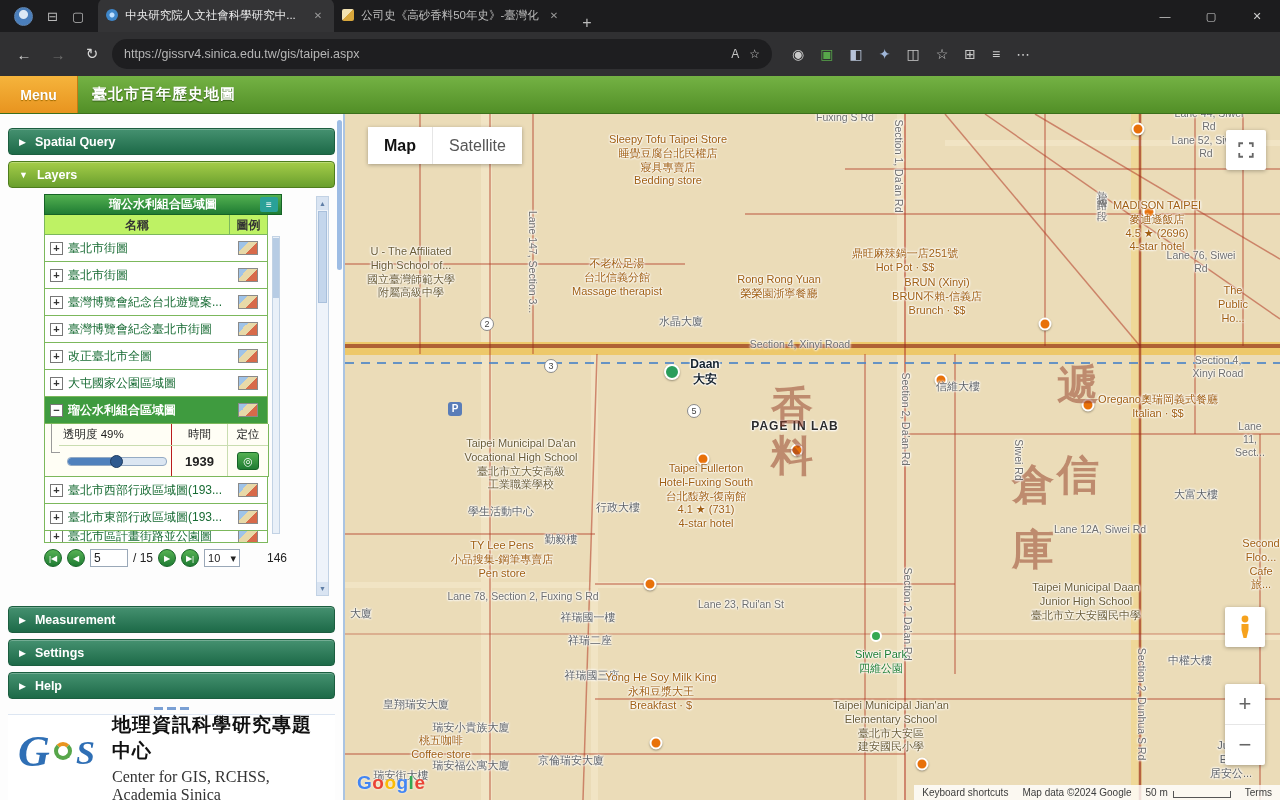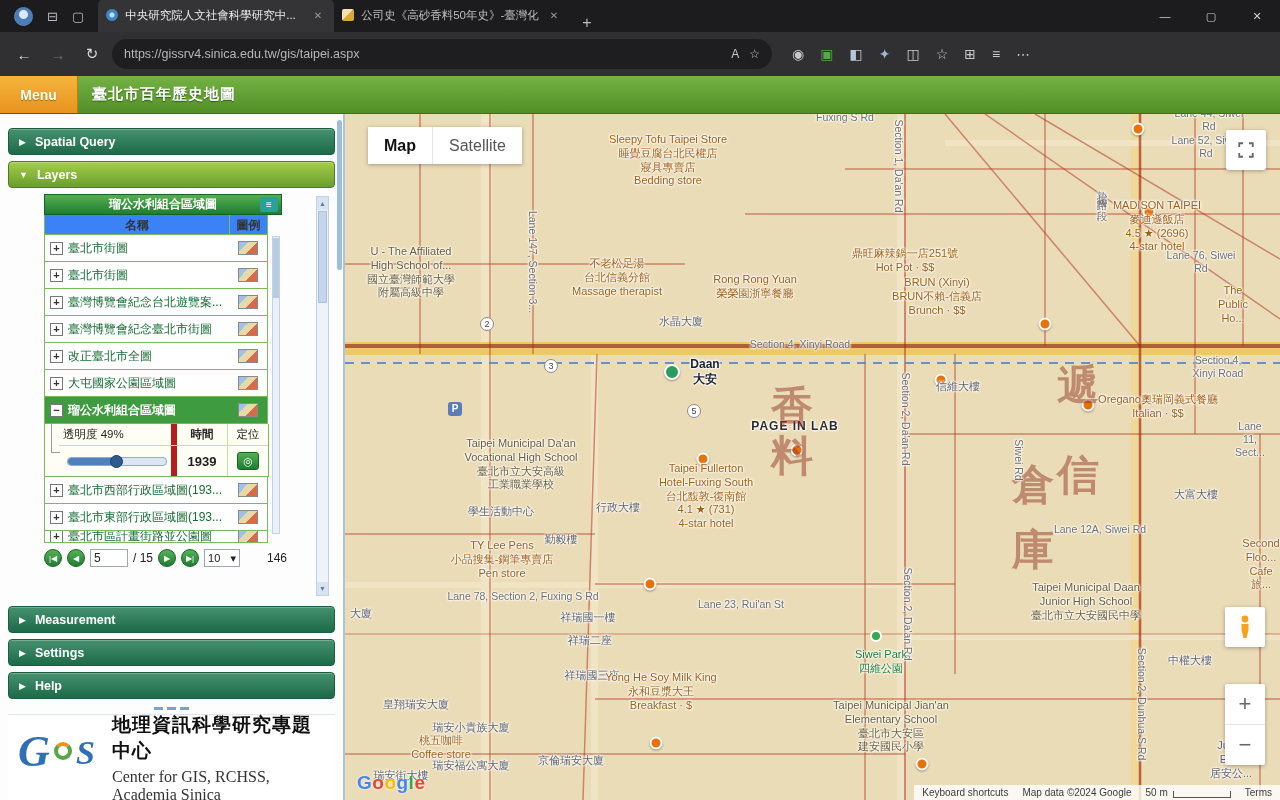--- a/index.html
+++ b/index.html
@@ -61,21 +61,21 @@
   .abar .arr { font-size:9px; }
 
   .panel-zone { position:relative; height:404px; flex:none; margin-bottom:8px; }
   .layers-wrap { position:absolute; left:36px; top:0; width:284px; font-size:12px; }
   .lp-title { width:238px; height:21px; background:linear-gradient(#53b050,#1f7c33);
     border:1px solid #166326; color:#fff; font-weight:bold; font-size:12px; display:flex;
     align-items:center; justify-content:center; position:relative; }
   .lp-title .lp-ic { position:absolute; right:3px; top:2px; width:18px; height:15px; background:#2aa198;
     border-radius:2px; color:#fff; font-size:10px; line-height:15px; text-align:center; }
   .ltable { width:224px; border-left:1px solid #7cb85c; }
-  .lhead { display:flex; height:20px; background:#3b82f6; border-bottom:1px solid #7cb85c;
+  .lhead { display:flex; height:20px; background:#bef264; border-bottom:1px solid #7cb85c;
     border-right:1px solid #7cb85c; font-weight:bold; color:#333; }
   .lhead .h-name { flex:1; text-align:center; line-height:20px; }
   .lhead .h-leg { width:38px; text-align:center; line-height:20px; border-left:1px solid #7cb85c; }
   .lrow { display:flex; align-items:center; height:27px; border-bottom:1px solid #7cb85c;
     border-right:1px solid #7cb85c; background:#fff; }
   .lrow.sel { background:#3f9b3f; }
   .lrow.sel .lname { color:#fff; font-weight:bold; }
   .lrow.partial { height:12px; overflow:hidden; }
   .tbox { width:13px; height:13px; border:1px solid #777; margin:0 5px; flex:none; font-size:11px;
     line-height:11px; text-align:center; color:#333; background:#fff; font-weight:bold; }
@@ -85,22 +85,22 @@
     background:linear-gradient(135deg,#9fc3e8 30%,#e8d9a8 30% 62%,#d86a4a 62%); }
 
   .ldetail { display:flex; width:224px; border-bottom:1px solid #7cb85c; border-right:1px solid #7cb85c; background:#fffef5; }
   .tree { width:14px; border-right:none; position:relative; }
   .tree:before { content:""; position:absolute; left:6px; top:0; height:28px; width:8px;
     border-left:1px solid #9a9a9a; border-bottom:1px solid #9a9a9a; }
   .dtable { flex:1; }
   .drow { display:flex; align-items:center; }
   .drow.dhead { border-bottom:1px solid #c9ddb0; height:22px; font-size:11.5px; color:#222; }
   .dcol.c1 { width:112px; padding-left:4px; }
-  .dcol.c2 { width:56px; text-align:center; border-left:6px solid #b91c1c; align-self:stretch;
-    display:flex; align-items:center; justify-content:center;font-weight:bold; }
+  .dcol.c2 { width:56px; text-align:center; border-left:1px solid #b91c1c; align-self:stretch;
+    display:flex; align-items:center; justify-content:center; }
   .dcol.c3 { flex:1; text-align:center; border-left:1px solid #c9ddb0; align-self:stretch;
     display:flex; align-items:center; justify-content:center; }
   .drow.dvals { height:30px; }
   .year { font-size:13px; font-weight:bold; color:#222; }
   .slider { position:relative; display:block; width:100px; height:9px; margin-left:4px;
     background:#dbe6f2; border:1px solid #94abc4; border-radius:4px; }
   .sfill { position:absolute; left:0; top:0; bottom:0; background:#4f81bd; border-radius:4px 0 0 4px; }
   .sknob { position:absolute; top:-3px; width:13px; height:13px; border-radius:50%;
     background:#2f5a8f; border:1px solid #1e3c61; }
   .locbtn { width:22px; height:18px; background:linear-gradient(#53b050,#1f7c33); border:1px solid #166326;
@@ -513,21 +513,21 @@
         <div class="mlabel school" style="left: 66px; top: 158px;">U - The Affiliated
 High School of...
 國立臺灣師範大學
 附屬高級中學</div>
         <div class="mlabel street rot" style="left: 187px; top: 148px;">Lane 147, Section 3...</div>
         <div class="mlabel poi" style="left: 272px; top: 164px;">不老松足湯
 台北信義分館
 Massage therapist</div>
         <div class="mlabel poi" style="left: 560px; top: 147px;">鼎旺麻辣鍋一店251號
 Hot Pot · $$</div>
-        <div class="mlabel poi" style="left: 410px; top: 173px;">Rong Rong Yuan
+        <div class="mlabel poi" style="left: 434px; top: 173px;">Rong Rong Yuan
 榮榮園浙寧餐廳</div>
         <div class="mlabel poi" style="left: 592px; top: 183px;">BRUN (Xinyi)
 BRUN不賴-信義店
 Brunch · $$</div>
         <div class="mlabel street" style="left: 856px; top: 148px;">Lane 76, Siwei Rd</div>
         <div class="mlabel poi" style="left: 888px; top: 191px;">The Public Ho...</div>
         <div class="mlabel building" style="left: 336px; top: 208px;">水晶大廈</div>
         <div class="mlabel street" style="left: 455px; top: 231px;">Section 4, Xinyi Road</div>
         <div class="mlabel street" style="left: 873px; top: 253px;">Section 4, Xinyi Road</div>
         <div class="mlabel transit" style="left: 360px; top: 258px;">Daan

